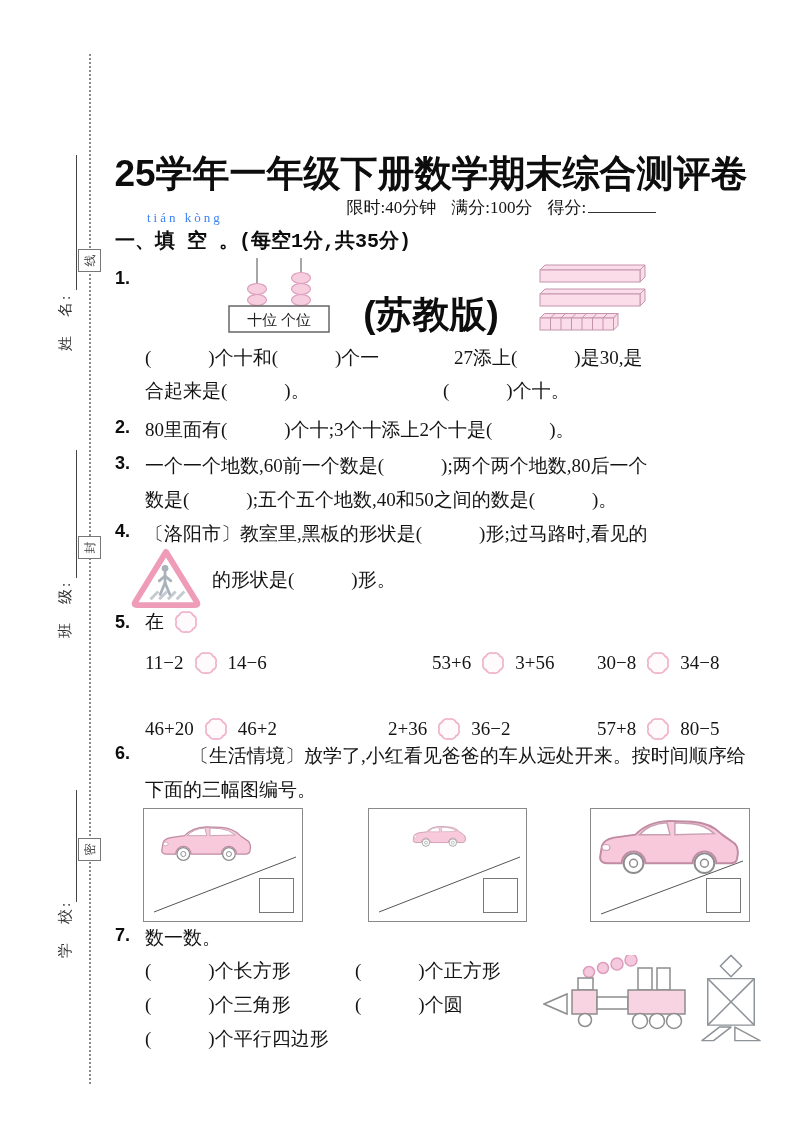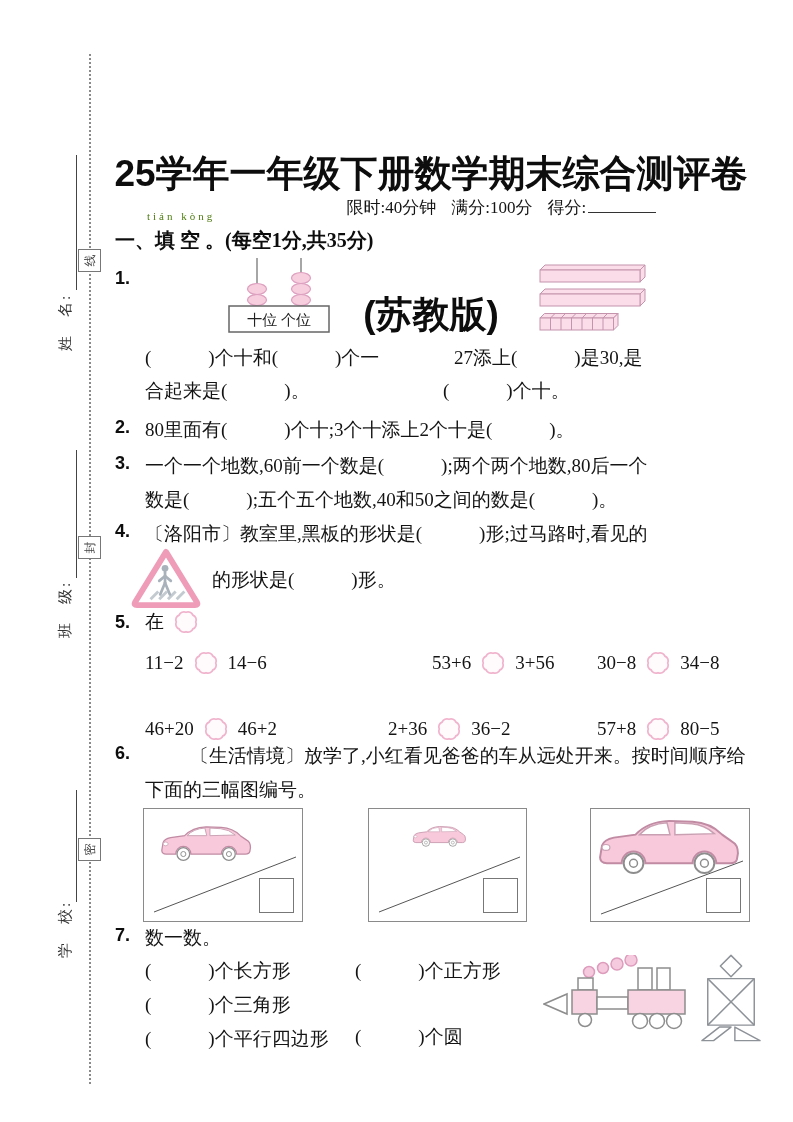--- a/index.html
+++ b/index.html
@@ -14,22 +14,22 @@
   .sealbox{left:78px;width:21px;height:21px;border:1px solid #777;background:#fff;
            display:flex;align-items:center;justify-content:center;z-index:2;}
   .sealbox span{font-size:12px;transform:rotate(-90deg);color:#444;}
   
   .title{left:100px;top:56px;width:662px;text-align:center;
          font-family:"Liberation Sans", sans-serif;font-weight:900;
          font-size:37px;line-height:47px;color:#0d0d0d;}
   .scoreline{left:338px;top:176px;font-size:17px;}
   .scoreline span{margin-right:15px;}
   .scoreblank{display:inline-block;width:68px;height:15px;border-bottom:1.5px solid #333;margin-right:0;}
-  .pinyin{left:147px;top:210px;font-size:11px;letter-spacing:3px;color:#4d7c0f;}
-  .secheading{left:115px;top:227px;font-family:Liberation Serif, serif;
+  .pinyin{left:147px;top:210px;font-size:13px;letter-spacing:3px;color:#3b82f6;}
+  .secheading{left:115px;top:227px;font-family:Liberation Mono, monospace;
               font-weight:700;font-size:20px;color:#0d0d0d;}
   
   .qnum{font-family:"Liberation Sans", sans-serif;font-weight:700;font-size:18px;color:#0d0d0d;}
   .t{font-size:19px;line-height:27px;}
   .cell{display:flex;align-items:center;gap:9px;font-size:19px;}
   .flower{width:26px;height:26px;flex:0 0 auto;}
   .panel{position:absolute;top:808px;height:112px;border:1px solid #8a8a8a;background:#fff;}
   .ansbox{position:absolute;right:8px;bottom:8px;width:33px;height:33px;border:1.2px solid #777;background:#fff;}
   svg text{font-family:"Liberation Serif", serif;}
 </style>
@@ -236,21 +236,21 @@
       <use href="#car-shape"></use>
     </svg>
   <div class="ansbox"></div>
 </div>
 
 <div class="abs qnum" style="left:115px;top:925px;">7.</div>
 <div class="abs t" style="left:145px;top:924px;">数一数。</div>
 <div class="abs t" style="left:145px;top:957px;">(　　　)个长方形</div>
 <div class="abs t" style="left:355px;top:957px;">(　　　)个正方形</div>
 <div class="abs t" style="left:145px;top:991px;">(　　　)个三角形</div>
-<div class="abs t" style="left:355px;top:991px;margin-top:32px;">(　　　)个圆</div>
+<div class="abs t" style="left:355px;top:991px;">(　　　)个圆</div>
 <div class="abs t" style="left:145px;top:1025px;">(　　　)个平行四边形</div>
 
 <svg class="abs" style="left:543px;top:955px;" width="150" height="75" viewBox="0 0 150 75">
   <g stroke="#8d8d8d" stroke-width="1.5">
     <circle cx="46" cy="17" r="5.5" fill="#f6cade" stroke="#dd9cbc"></circle>
     <circle cx="60" cy="13" r="5.5" fill="#f6cade" stroke="#dd9cbc"></circle>
     <circle cx="74" cy="9" r="6" fill="#f6cade" stroke="#dd9cbc"></circle>
     <circle cx="88" cy="5" r="6" fill="#f6cade" stroke="#dd9cbc"></circle>
     <polygon points="1,49 24,39 24,59" fill="#ffffff"></polygon>
     <rect x="35" y="23" width="15" height="12" fill="#ffffff"></rect>

